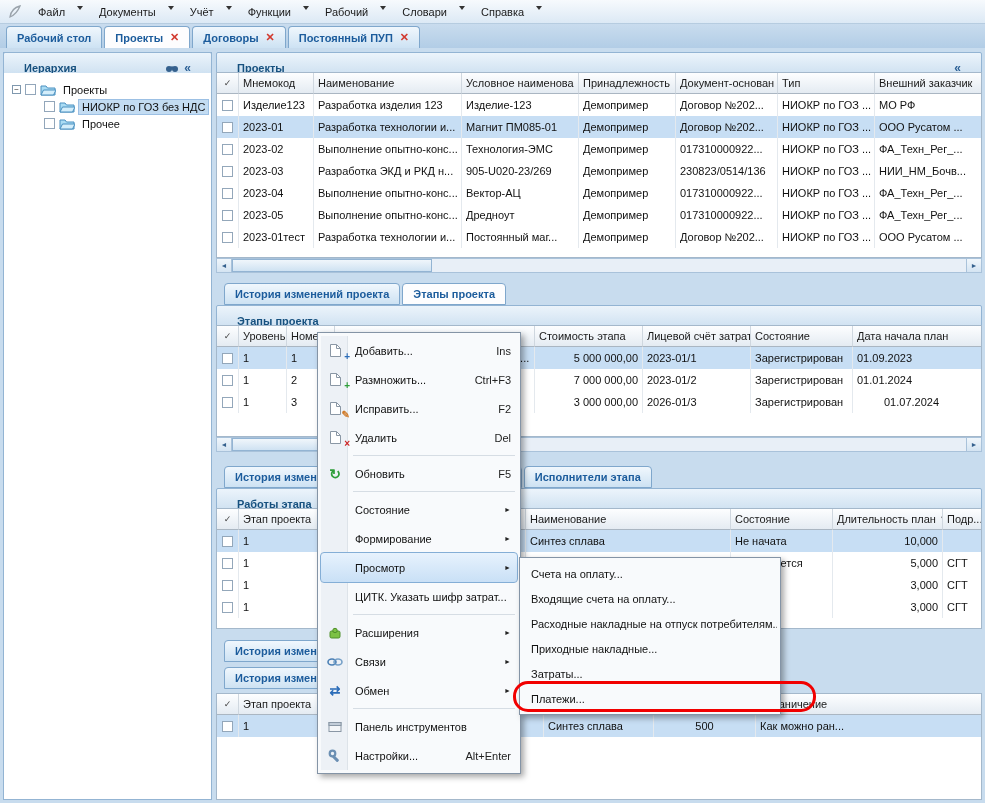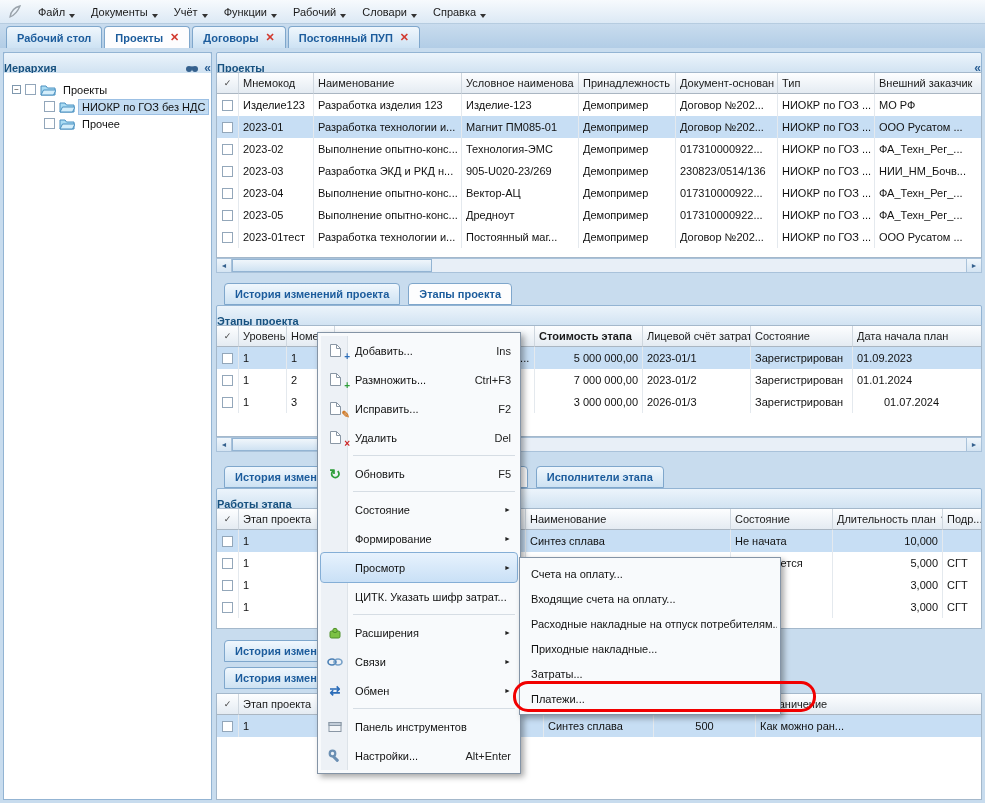--- a/index.html
+++ b/index.html
@@ -1,29 +1,29 @@
 <!DOCTYPE html>
 <html><head>
 <meta charset="utf-8">
 <style>
 *{margin:0;padding:0;box-sizing:border-box}
 body{width:985px;height:803px;position:relative;overflow:hidden;font-family:"Liberation Sans",sans-serif;font-size:11px;background:#c8dcee;color:#111}
 svg{display:block}
 
 #menubar{position:absolute;left:0;top:0;width:985px;height:24px;background:linear-gradient(#f7fafd,#dce9f5);border-bottom:1px solid #b6cce0;display:flex;align-items:center;padding-left:4px}
 .logo{width:22px;height:18px;display:inline-flex;align-items:center;justify-content:center;margin-right:4px}
-.mitem{display:inline-flex;align-items:flex-end;gap:4px;padding:4px 8px;cursor:default;color:#1a1a1a}
+.mitem{display:inline-flex;align-items:flex-start;gap:12px;padding:4px 8px;cursor:default;color:#1a1a1a}
 .da{width:0;height:0;border-left:3px solid transparent;border-right:3px solid transparent;border-top:4px solid #333}
 
 #tabbar{position:absolute;left:0;top:24px;width:985px;height:24px;background:linear-gradient(#c9dcee,#b2cde6);display:flex;align-items:flex-end;padding-left:6px;gap:2px}
 .wtab{height:22px;display:inline-flex;align-items:center;gap:7px;padding:0 10px;border:1px solid #7fa7cc;border-bottom:none;border-radius:4px 4px 0 0;background:linear-gradient(#f0f7fd,#cde2f3);color:#1c5c9c;font-weight:bold;white-space:nowrap}
 .wtab.active{background:#fdfdfe}
 .tclose{color:#d23b30;font-weight:bold;font-size:11px;line-height:1}
 
-.phead{position:absolute;height:32px;background:linear-gradient(#ecf4fb,#c2d9ed);border:1px solid #93b4d3;border-radius:2px 2px 0 0;display:flex;align-items:center;padding:0 0;color:#17517f;font-weight:bold}
+.phead{position:absolute;height:32px;background:linear-gradient(#ecf4fb,#c2d9ed);border:1px solid #93b4d3;border-radius:2px 2px 0 0;display:flex;align-items:center;padding:0 20px;color:#17517f;font-weight:bold}
 .ph-icons{margin-left:auto;display:flex;align-items:center;gap:5px}
 .chev{font-size:12px;line-height:10px;color:#2b6095;font-weight:bold}
 
 #sidebar{position:absolute;left:3px;top:52px;width:209px;height:748px;background:#fff;border:1px solid #93b4d3}
 #sidebar .phead{left:-1px;top:-1px;width:209px}
 .treebox{position:absolute;left:0;top:20px;right:0;bottom:0;background:#fff;padding:8px 4px}
 .tnode{display:flex;align-items:center;gap:4px;height:17px;padding-left:4px;white-space:nowrap}
 .tnode.child{padding-left:36px}
 .expander{width:9px;height:9px;border:1px solid #7f98ae;background:#fff;font-size:8px;line-height:7px;text-align:center;color:#333;flex-shrink:0}
 .cbx{width:11px;height:11px;border:1px solid #92a6ba;background:#fff;display:inline-block;flex-shrink:0}
@@ -33,21 +33,21 @@
 .tbox{position:absolute;background:#fff;border:1px solid #a4b8cb;overflow:hidden}
 .thead{display:flex;height:21px}
 .th{background:linear-gradient(#fdfeff,#e4ebf2);border-right:1px solid #cfd7df;border-bottom:1px solid #aab6c2;padding:0 4px;white-space:nowrap;overflow:hidden;flex-shrink:0;display:flex;align-items:center;color:#1a1a1a}
 .trow{display:flex;height:22px;background:#fff}
 .trow.sel{background:#c7def4}
 .td{padding:0 4px;border-right:1px solid #e4e9ee;white-space:nowrap;overflow:hidden;flex-shrink:0;display:flex;align-items:center}
 .td.check,.th.check{justify-content:center;padding:0}
 .th.check{font-size:9px;color:#444}
 .cb{width:11px;height:11px;border:1px solid #93a7ba;background:#fff}
 
-.stabs{position:absolute;display:flex;align-items:flex-end;gap:8px;height:22px}
+.stabs{position:absolute;display:flex;align-items:flex-end;gap:2px;height:22px}
 .stab{height:22px;display:inline-flex;align-items:center;padding:0 10px;border:1px solid #7fa7cc;border-radius:4px 4px 0 0;background:linear-gradient(#f0f7fd,#cde2f3);color:#1c5c9c;font-weight:bold;white-space:nowrap;overflow:hidden}
 .stab.active{background:#fdfdfe}
 
 .hscroll{position:absolute;height:15px;background:#e8eff7;border:1px solid #a9c2da;display:flex;align-items:stretch}
 .sarrow{width:15px;display:flex;align-items:center;justify-content:center;font-size:7px;color:#35618e;background:linear-gradient(#f0f6fb,#d4e4f2);flex-shrink:0}
 .sarrow.left{border-right:1px solid #a9c2da}
 .sarrow.right{border-left:1px solid #a9c2da}
 .strack{flex:1;position:relative}
 .sthumb{position:absolute;left:0;top:0;bottom:0;background:linear-gradient(#f0f6fb,#cfe2f2);border:1px solid #93b4d3}
 
@@ -290,21 +290,21 @@
 </div>
 <div class="phead" style="left:216px;top:305px;width:766px">
   <span>Этапы проекта</span>
 </div>
 <div class="tbox" style="left:216px;top:325px;width:766px;height:112px">
     <div class="thead">
       <div class="th check" style="width: 22px; justify-content: center;">✓</div>
       <div class="th" style="width: 48px;">Уровень</div>
       <div class="th" style="width: 48px;">Номер</div>
       <div class="th" style="width: 200px;">Наименование</div>
-      <div class="th" style="width: 108px; font-weight: bold;">Стоимость этапа</div>
+      <div class="th" style="width: 108px;">Стоимость этапа</div>
       <div class="th" style="width: 108px;">Лицевой счёт затрат</div>
       <div class="th" style="width: 102px;">Состояние</div>
       <div class="th" style="width: 130px;">Дата начала план</div>
     </div>
     <div class="trow sel">
       <div class="td check" style="width: 22px;">
         <span class="cb"></span>
       </div>
       <div class="td" style="width: 48px;">1</div>
       <div class="td" style="width: 48px;">1</div>

